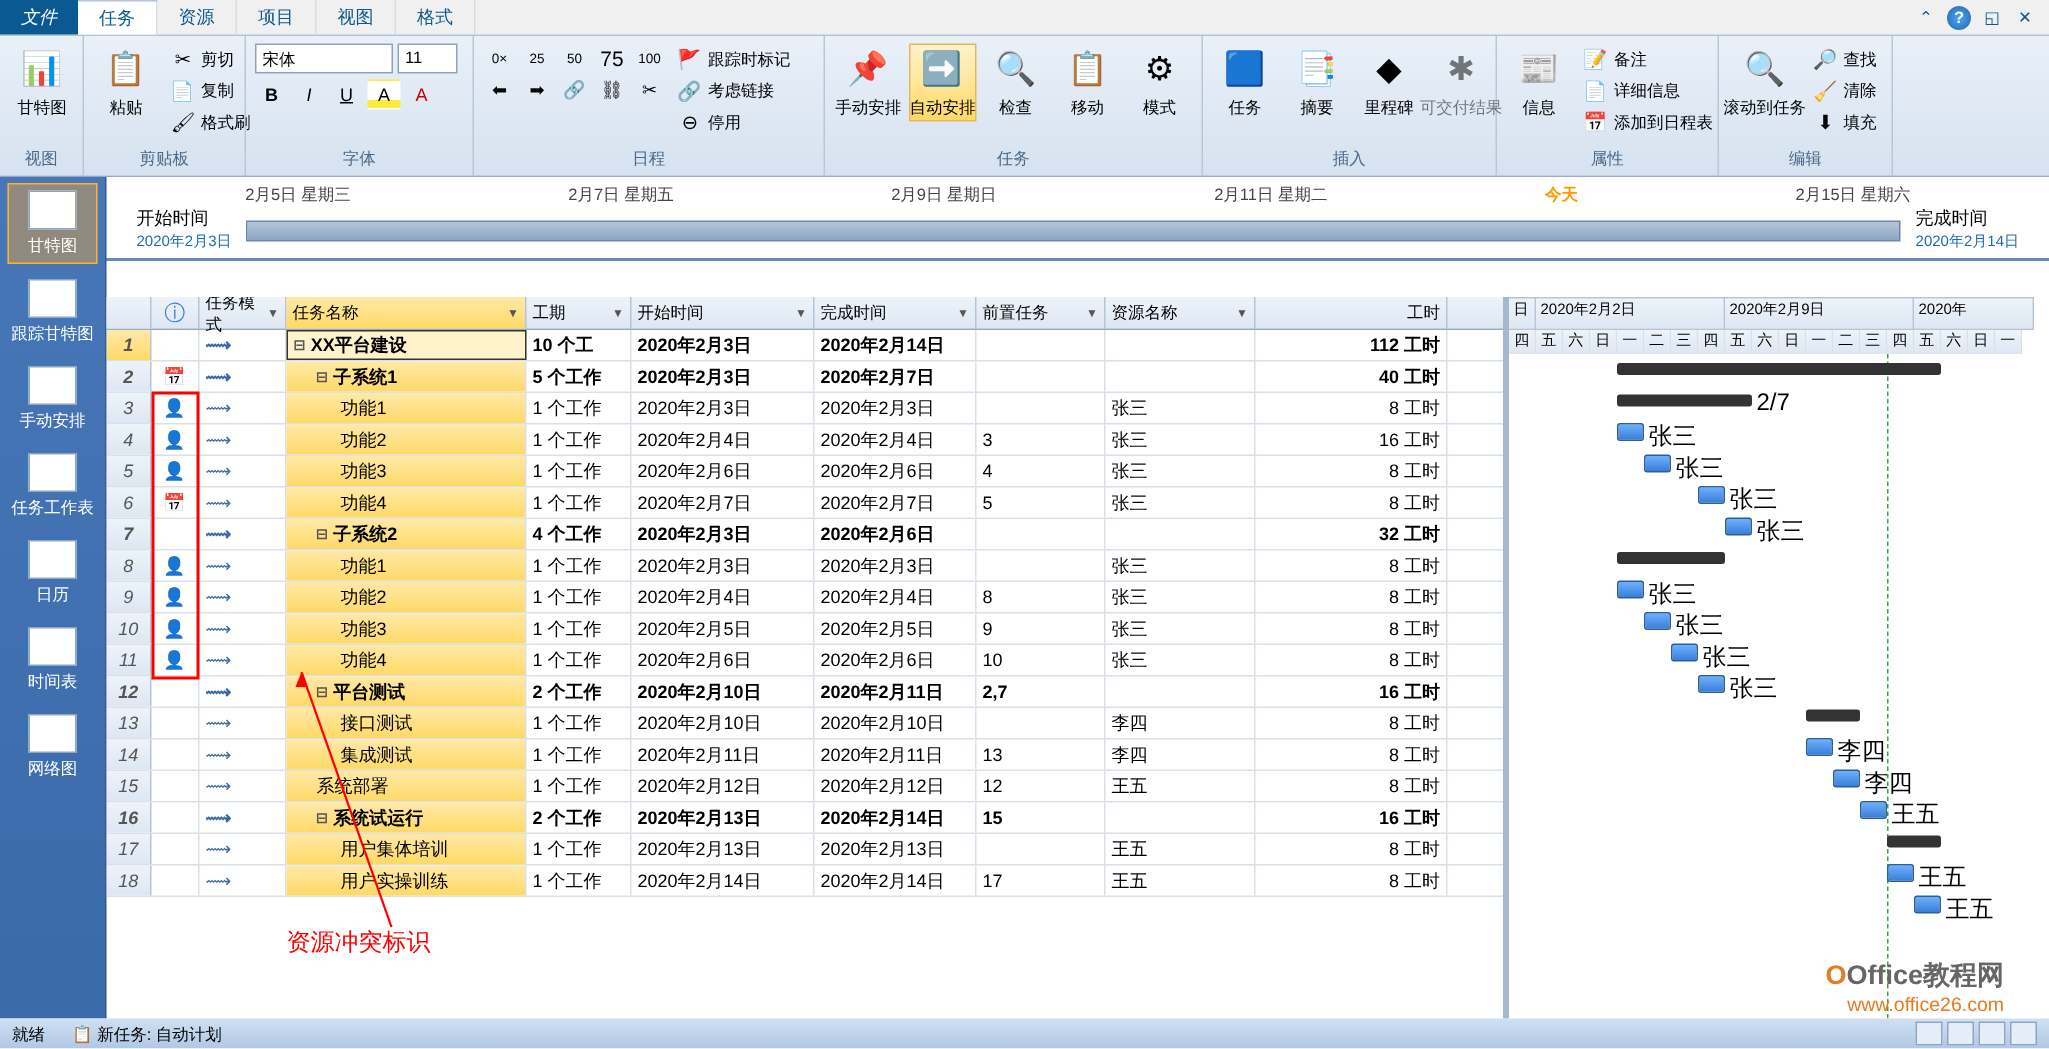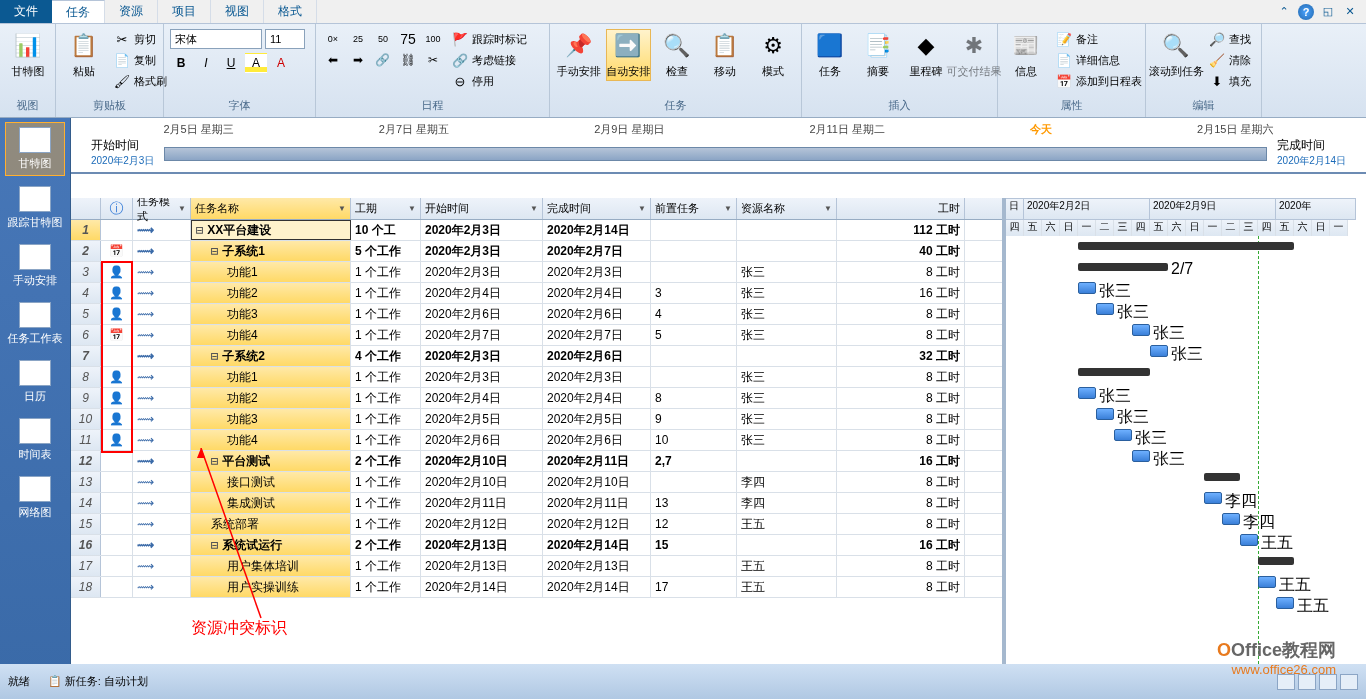--- a/index.html
+++ b/index.html
@@ -1,21 +1,21 @@
 <!DOCTYPE html>
 <html><head>
 <meta charset="utf-8">
 <style>
 * { margin: 0; padding: 0; box-sizing: border-box; font-family: "宋体", SimSun, "Microsoft YaHei", sans-serif; }
 body { background: #fff; font-size: 12px; width: 1366px; height: 699px; overflow: hidden; position: relative; }
 
 
 .tabs { height: 24px; display: flex; background: #f0f0f0; border-bottom: 1px solid #b5c4d8; }
 .tab { padding: 3px 14px; color: #0b5992; cursor: pointer; border-right: 1px solid #d5dde8; }
-.tab.file { background: #0b5992; color: #fff; border-right: none; }
+.tab.file { background: #0b5992; color: #fff; border-right: none; font-style: italic; }
 .tab.active { background: #fff; border-top: 1px solid #b5c4d8; }
 .tab-right { margin-left: auto; display: flex; align-items: center; padding-right: 8px; gap: 6px; }
 .tab-right span { width: 16px; height: 16px; display: inline-flex; align-items: center; justify-content: center; color: #0b5992; font-size: 11px; }
 .help-icon { background: radial-gradient(#4aa3ff, #2266aa); border-radius: 50%; color: #fff !important; font-weight: bold; }
 
 
 .ribbon { height: 94px; display: flex; background: linear-gradient(#e9f0f8, #d6e2f0); border-bottom: 1px solid #97acc3; }
 .ribbon-group { border-right: 1px solid #b8c7d8; padding: 2px 6px; display: flex; flex-direction: column; }
 .ribbon-group-body { flex: 1; display: flex; align-items: flex-start; gap: 4px; padding-top: 3px; }
 .ribbon-group-label { text-align: center; font-size: 11px; color: #4a6a8a; padding-bottom: 2px; }
@@ -88,21 +88,21 @@
 .gantt-days { height: 16px; display: flex; }
 .gd { width: 18px; border-right: 1px solid #d9e0e8; text-align: center; font-size: 10px; background: linear-gradient(#eef3fa,#dde7f2); flex-shrink: 0; }
 .gantt-body { position: relative; flex: 1; }
 .grow { position: absolute; height: 21px; left: 0; right: 0; }
 .gbar { position: absolute; height: 12px; top: 4px; background: linear-gradient(#6eb0ff,#3a7fd8); border: 1px solid #2a5f9e; border-radius: 2px; }
 .gbar.sum { background: #333; height: 8px; top: 6px; border: none; }
 .gbar-lbl { position: absolute; font-size: 16px; top: 3px; white-space: nowrap; }
 .today-line { position: absolute; top: 0; bottom: 0; width: 1px; border-left: 1px dashed #33aa33; }
 
 
-.statusbar { position: absolute; left: 0; right: 0; bottom: 0; height: 35px; background: linear-gradient(#cfe0f3,#b0c8e3); display: flex; align-items: center; padding: 0 8px; font-size: 11px; gap: 18px; }
+.statusbar { position: absolute; left: 0; right: 0; bottom: 0; height: 20px; background: linear-gradient(#cfe0f3,#b0c8e3); display: flex; align-items: center; padding: 0 8px; font-size: 11px; gap: 18px; }
 .statusbar .right { margin-left: auto; display: flex; gap: 3px; }
 .sb-btn { width: 18px; height: 16px; border: 1px solid #8ba5c5; background: #e5eef8; }
 
 
 .watermark { position: absolute; right: 30px; bottom: 22px; font-size: 18px; font-weight: bold; }
 .watermark .o { color: #e87a1e; }
 .watermark .t { color: #666; }
 .watermark .url { font-size: 13px; color: #e87a1e; font-weight: normal; display: block; text-align: right; }
 </style>
 </head>

